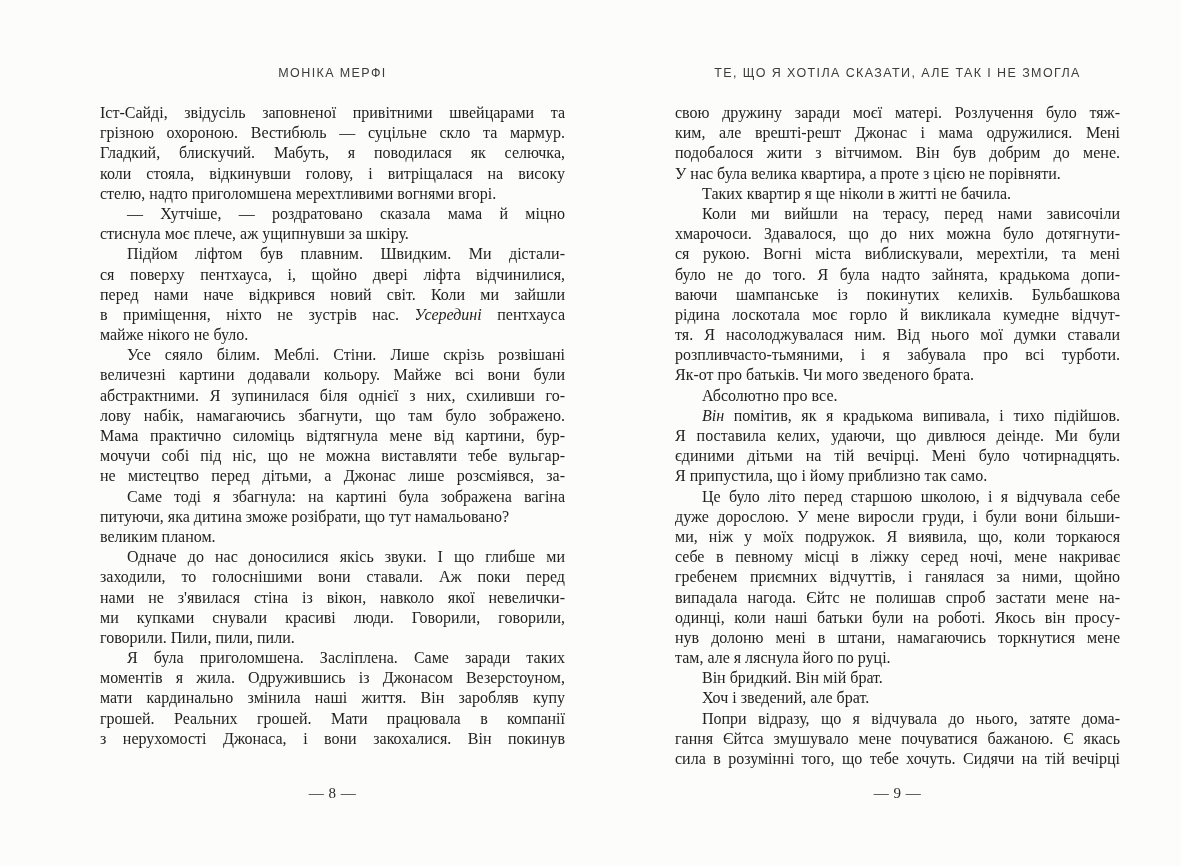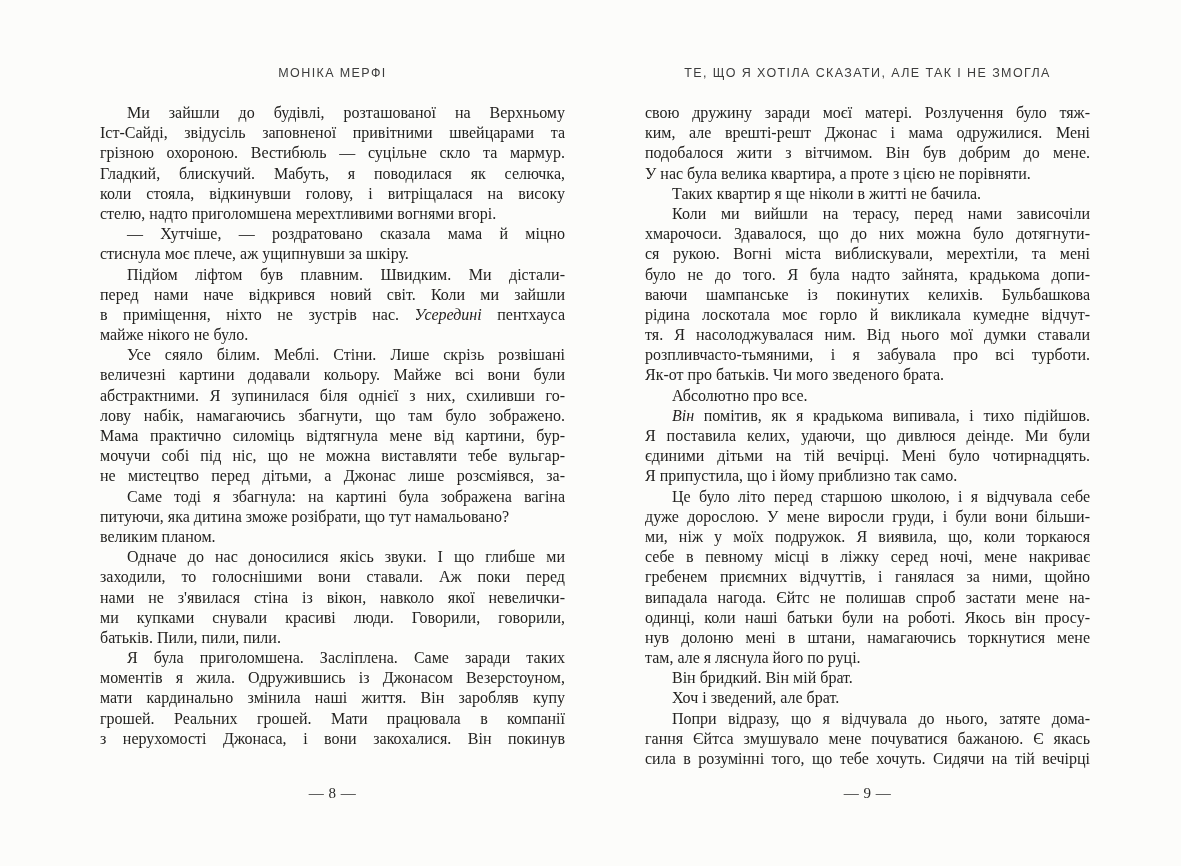--- a/index.html
+++ b/index.html
@@ -41,57 +41,57 @@
 
   .pagenum {
     top: 785px;
     font-size: 15px;
     text-align: center;
     letter-spacing: 0.5px;
     color: #2a2a28;
   }
 
   .left-col  { left: 100px;  width: 465px; }
-  .right-col { left: 645px; width: 445px; }
+  .right-col { left: 675px; width: 445px; }
 </style>
 </head>
 <body>
 
 <div>
 
   <div class="abs running-head left-col">МОНІКА МЕРФІ</div>
 
   <div class="abs textblock left-col">
-      <div class="line p"><span>Ми зайшли до будівлі, розташованої на Верхньому</span></div>
       <div class="line"><span>Іст-Сайді, звідусіль заповненої привітними швейцарами та</span></div>
       <div class="line"><span>грізною охороною. Вестибюль — суцільне скло та мармур.</span></div>
       <div class="line"><span>Гладкий, блискучий. Мабуть, я поводилася як селючка,</span></div>
       <div class="line"><span>коли стояла, відкинувши голову, і витріщалася на високу</span></div>
       <div class="line e"><span>стелю, надто приголомшена мерехтливими вогнями вгорі.</span></div>
       <div class="line p"><span>— Хутчіше, — роздратовано сказала мама й міцно</span></div>
       <div class="line e"><span>стиснула моє плече, аж ущипнувши за шкіру.</span></div>
       <div class="line p"><span>Підйом ліфтом був плавним. Швидким. Ми дістали-</span></div>
+      <div class="line"><span>ся поверху пентхауса, і, щойно двері ліфта відчинилися,</span></div>
       <div class="line"><span>перед нами наче відкрився новий світ. Коли ми зайшли</span></div>
       <div class="line"><span>в приміщення, ніхто не зустрів нас. </span><i>Усередині</i><span> пентхауса</span></div>
       <div class="line e"><span>майже нікого не було.</span></div>
       <div class="line p"><span>Усе сяяло білим. Меблі. Стіни. Лише скрізь розвішані</span></div>
       <div class="line"><span>величезні картини додавали кольору. Майже всі вони були</span></div>
       <div class="line"><span>абстрактними. Я зупинилася біля однієї з них, схиливши го-</span></div>
       <div class="line"><span>лову набік, намагаючись збагнути, що там було зображено.</span></div>
       <div class="line"><span>Мама практично силоміць відтягнула мене від картини, бур-</span></div>
       <div class="line"><span>мочучи собі під ніс, що не можна виставляти тебе вульгар-</span></div>
       <div class="line"><span>не мистецтво перед дітьми, а Джонас лише розсміявся, за-</span></div>
       <div class="line p"><span>Саме тоді я збагнула: на картині була зображена вагіна</span></div>
       <div class="line e"><span>питуючи, яка дитина зможе розібрати, що тут намальовано?</span></div>
       <div class="line e"><span>великим планом.</span></div>
       <div class="line p"><span>Одначе до нас доносилися якісь звуки. І що глибше ми</span></div>
       <div class="line"><span>заходили, то голоснішими вони ставали. Аж поки перед</span></div>
       <div class="line"><span>нами не з'явилася стіна із вікон, навколо якої невелички-</span></div>
       <div class="line"><span>ми купками снували красиві люди. Говорили, говорили,</span></div>
-      <div class="line e"><span>батьків. Пили, пили, пили.</span></div>
+      <div class="line e"><span>говорили. Пили, пили, пили.</span></div>
       <div class="line p"><span>Я була приголомшена. Засліплена. Саме заради таких</span></div>
       <div class="line"><span>моментів я жила. Одружившись із Джонасом Везерстоуном,</span></div>
       <div class="line"><span>мати кардинально змінила наші життя. Він заробляв купу</span></div>
       <div class="line"><span>грошей. Реальних грошей. Мати працювала в компанії</span></div>
       <div class="line"><span>з нерухомості Джонаса, і вони закохалися. Він покинув</span></div>
     </div>
 
   <div class="abs pagenum left-col">— 8 —</div>
 
   <div class="abs running-head right-col">ТЕ, ЩО Я ХОТІЛА СКАЗАТИ, АЛЕ ТАК І НЕ ЗМОГЛА</div>

